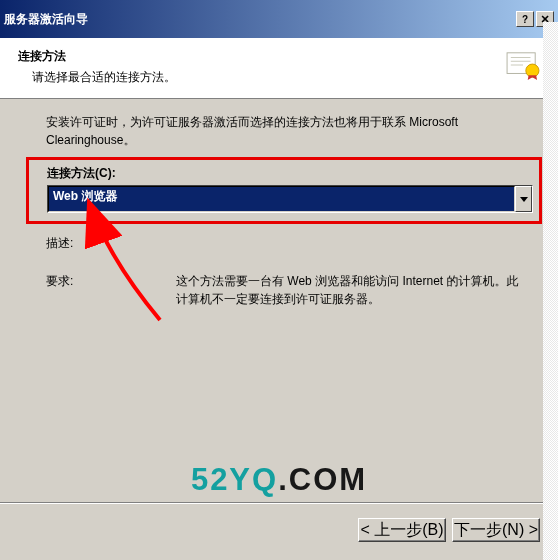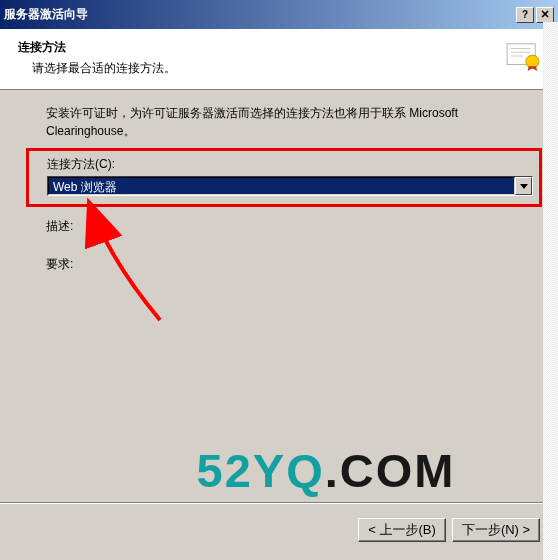--- a/index.html
+++ b/index.html
@@ -8,21 +8,21 @@
     font-size: 12px;
     background: #d4d0c8;
     width: 558px;
     height: 560px;
     position: relative;
     overflow: hidden;
   }
   .titlebar {
     background: linear-gradient(to right, #0a246a, #a6caf0);
     color: #fff;
-    height: 29px;
+    height: 38px;
     display: flex;
     align-items: center;
     padding: 0 4px;
     font-weight: bold;
   }
   .titlebar-text { flex: 1; }
   .titlebar-btns { display: flex; gap: 2px; }
   .titlebar-btn {
     width: 18px; height: 16px;
     background: #d4d0c8;
@@ -50,25 +50,26 @@
   .content {
     padding: 14px 28px 10px 46px;
     color: #000;
     line-height: 1.5;
   }
   .paragraph { margin-bottom: 8px; }
   .redbox {
     border: 3px solid #e60000;
     margin: 6px -12px 10px -20px;
     padding: 4px 6px 8px 18px;
+    font-weight: bold;
   }
   .field-label { margin-bottom: 3px; }
   .combo {
     display: flex;
-    height: 20px;
+    height: 28px;
     border: 1px solid;
     border-color: #404040 #fff #fff #404040;
     background: #be185d;
   }
   .combo-inner {
     flex: 1;
     border: 1px solid;
     border-color: #000 #d4d0c8 #d4d0c8 #000;
     background: #0a246a;
     color: #fff;
@@ -110,34 +111,33 @@
     border-top: 1px solid #808080;
     border-bottom: 1px solid #fff;
   }
   .btn {
     width: 88px; height: 24px;
     background: #d4d0c8;
     border: 1px solid;
     border-color: #fff #404040 #404040 #fff;
     box-shadow: inset -1px -1px 0 #808080, inset 1px 1px 0 #d4d0c8;
     font-family: inherit;
-    font-size: 13px;
+    font-size: 16px;
     cursor: pointer;
   }
   .watermark {
     position: absolute;
     left: 50%; transform: translateX(-50%);
     bottom: 62px;
     font-family: "Arial Black", Arial, sans-serif;
     font-weight: 900;
-    font-size: 47px;
+    font-size: 31px;
     letter-spacing: 2px;
     white-space: nowrap;
     pointer-events: none;
-    margin-left: 47px;
   }
   .wm-teal { color: #14a0a0; }
   .wm-black { color: #181818; }
   .right-edge { position: absolute; top:22px; bottom:0; right:0; width:15px; background:#d4d0c8; border-left:1px solid #808080;}
   .right-scroll-track { position:absolute; top:0; bottom:0; right:0; width:15px; background: repeating-conic-gradient(#e8e8e8 0% 25%, #fff 0% 50%) 0/2px 2px;}
 </style>
 </head>
 <body>
 
 <div class="titlebar">
@@ -181,20 +181,21 @@
   </div>
 
   <div class="kv-row">
     <div class="kv-label">描述:</div>
   </div>
 
   <div style="height:14px"></div>
 
   <div class="kv-row">
     <div class="kv-label">要求:</div>
+    <div class="kv-value">这个方法需要一台有 Web 浏览器和能访问 Internet 的计算机。此计算机不一定要连接到许可证服务器。</div>
   </div>
 </div>
 
 <svg class="arrow-overlay">
   <defs>
     <marker id="ah" markerWidth="12" markerHeight="10" refX="10" refY="5" orient="auto">
       <path d="M0,0 L12,5 L0,10 Z" fill="#ff0000"></path>
     </marker>
   </defs>
   <path d="M 160 320 Q 110 260 90 205" stroke="#ff0000" stroke-width="4" fill="none" marker-end="url(#ah)"></path>

